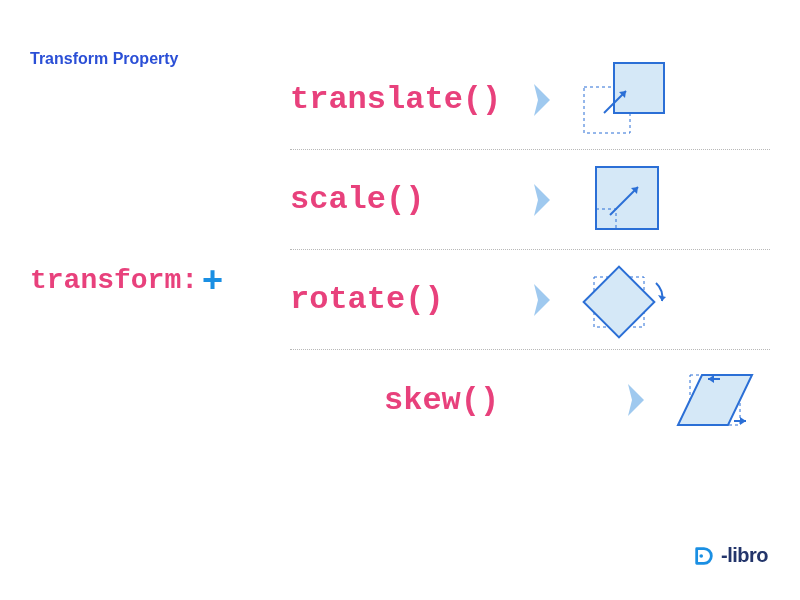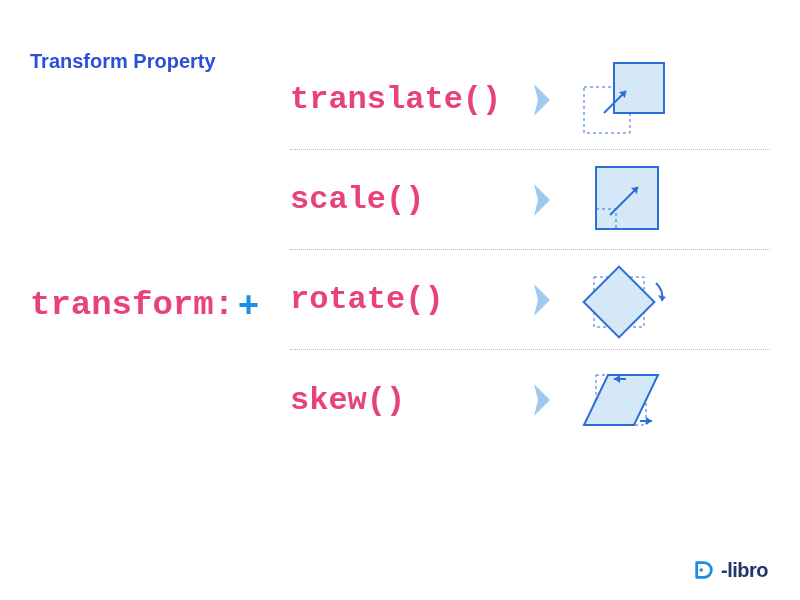--- a/index.html
+++ b/index.html
@@ -20,75 +20,76 @@
     width: 240px;
     display: flex;
     flex-direction: column;
   }
   .right-col {
     flex: 1;
     display: flex;
     flex-direction: column;
   }
   .col-heading {
-    font-size: 20px;
+    font-size: 16px;
     font-weight: 700;
     color: #2b4fd6;
-    margin-bottom: 32px;
+    margin-bottom: 12px;
   }
   .property-wrap {
     height: 400px;
     display: flex;
     align-items: center;
   }
   .property-text {
     font-family: "Courier New", monospace;
-    font-size: 34px;
+    font-size: 28px;
     font-weight: 600;
     color: #e8417c;
   }
   .plus {
     display: inline-block;
     margin-left: 4px;
     color: #1a8fe3;
     font-size: 36px;
     font-weight: 800;
     vertical-align: -4px;
   }
   .fn-row {
     height: 100px;
     display: flex;
     align-items: center;
     border-bottom: 1px dotted #b8b8b8;
     gap: 12px;
   }
-  .fn-row:last-child { border-bottom: none; }
+  .fn-row:last-child { border-bottom: none; justify-content: flex-end; }
   .fn-label {
     font-family: "Courier New", monospace;
     font-size: 32px;
     font-weight: 600;
     color: #e8417c;
     width: 230px;
   }
   .arrow-icon {
     width: 22px;
     height: 40px;
     flex-shrink: 0;
   }
   .illus {
     width: 110px;
     height: 90px;
     position: relative;
     flex-shrink: 0;
   }
   .logo {
     position: absolute;
-    bottom: 18px;
+    bottom: 33px;
     right: 32px;
     display: flex;
+    align-items: center;
     gap: 6px;
   }
   .logo-mark {
     width: 22px;
     height: 22px;
   }
   .logo-text {
     font-size: 20px;
     font-weight: 700;
     color: #23356b;

